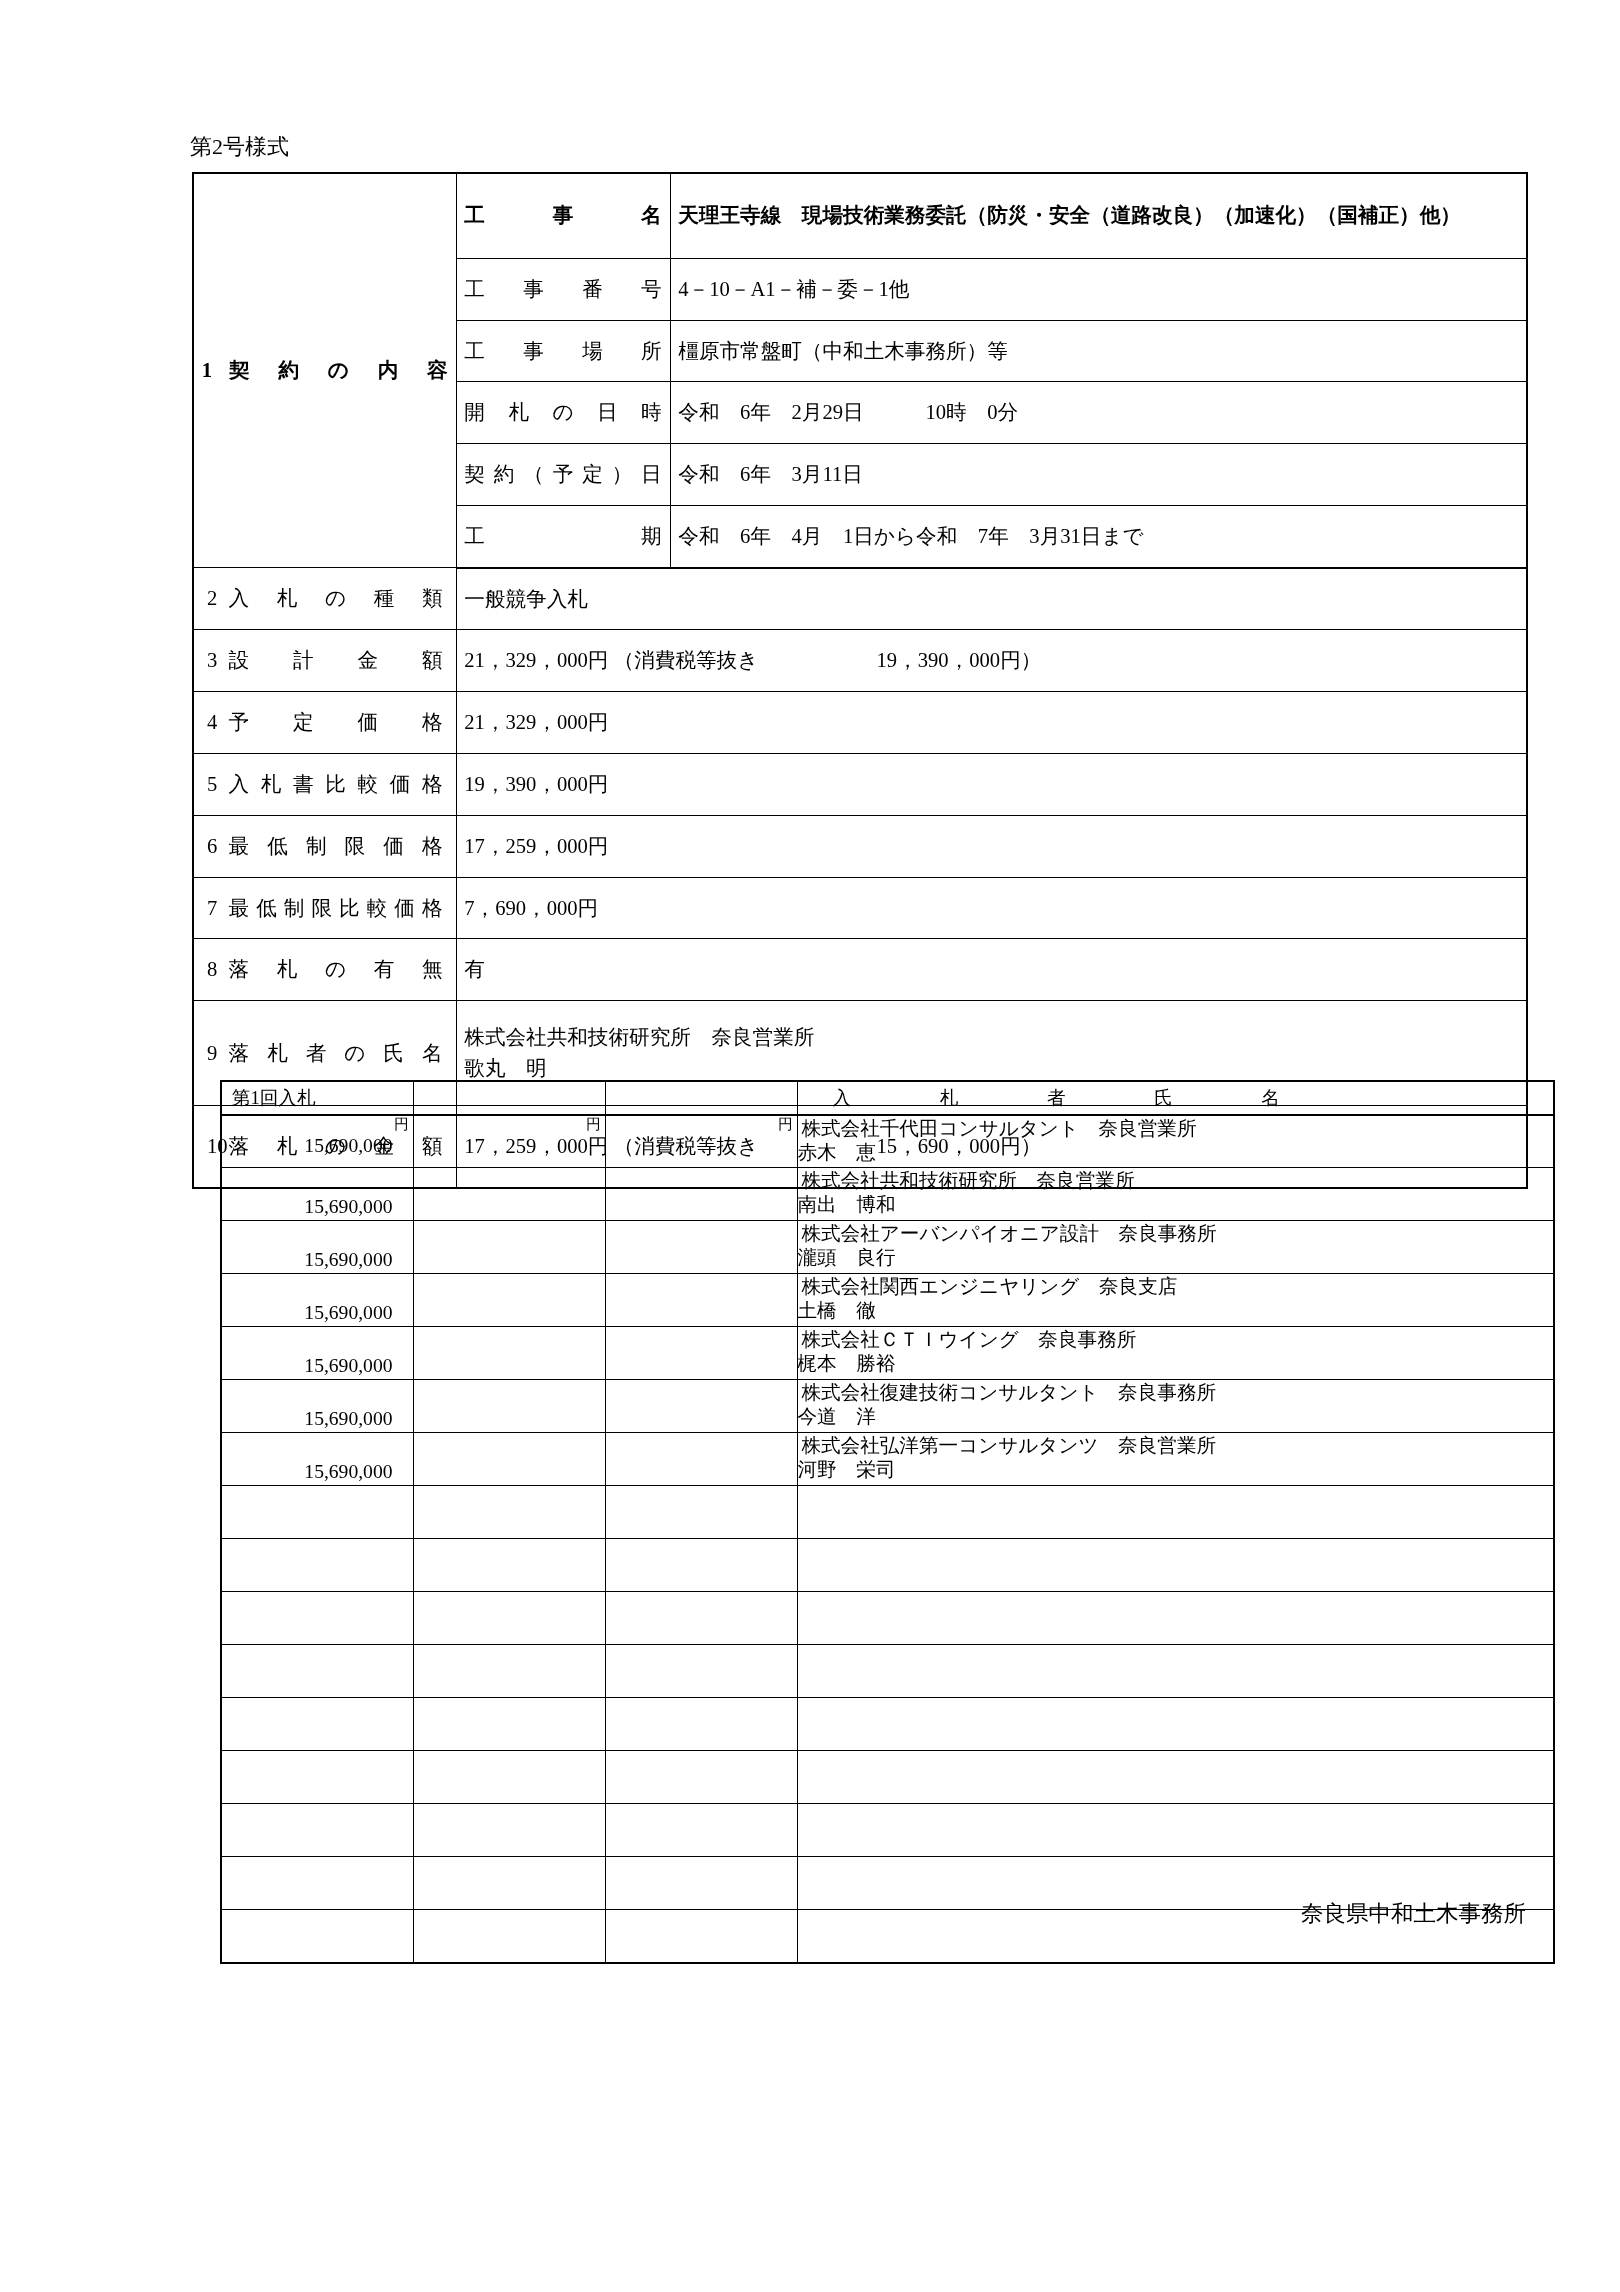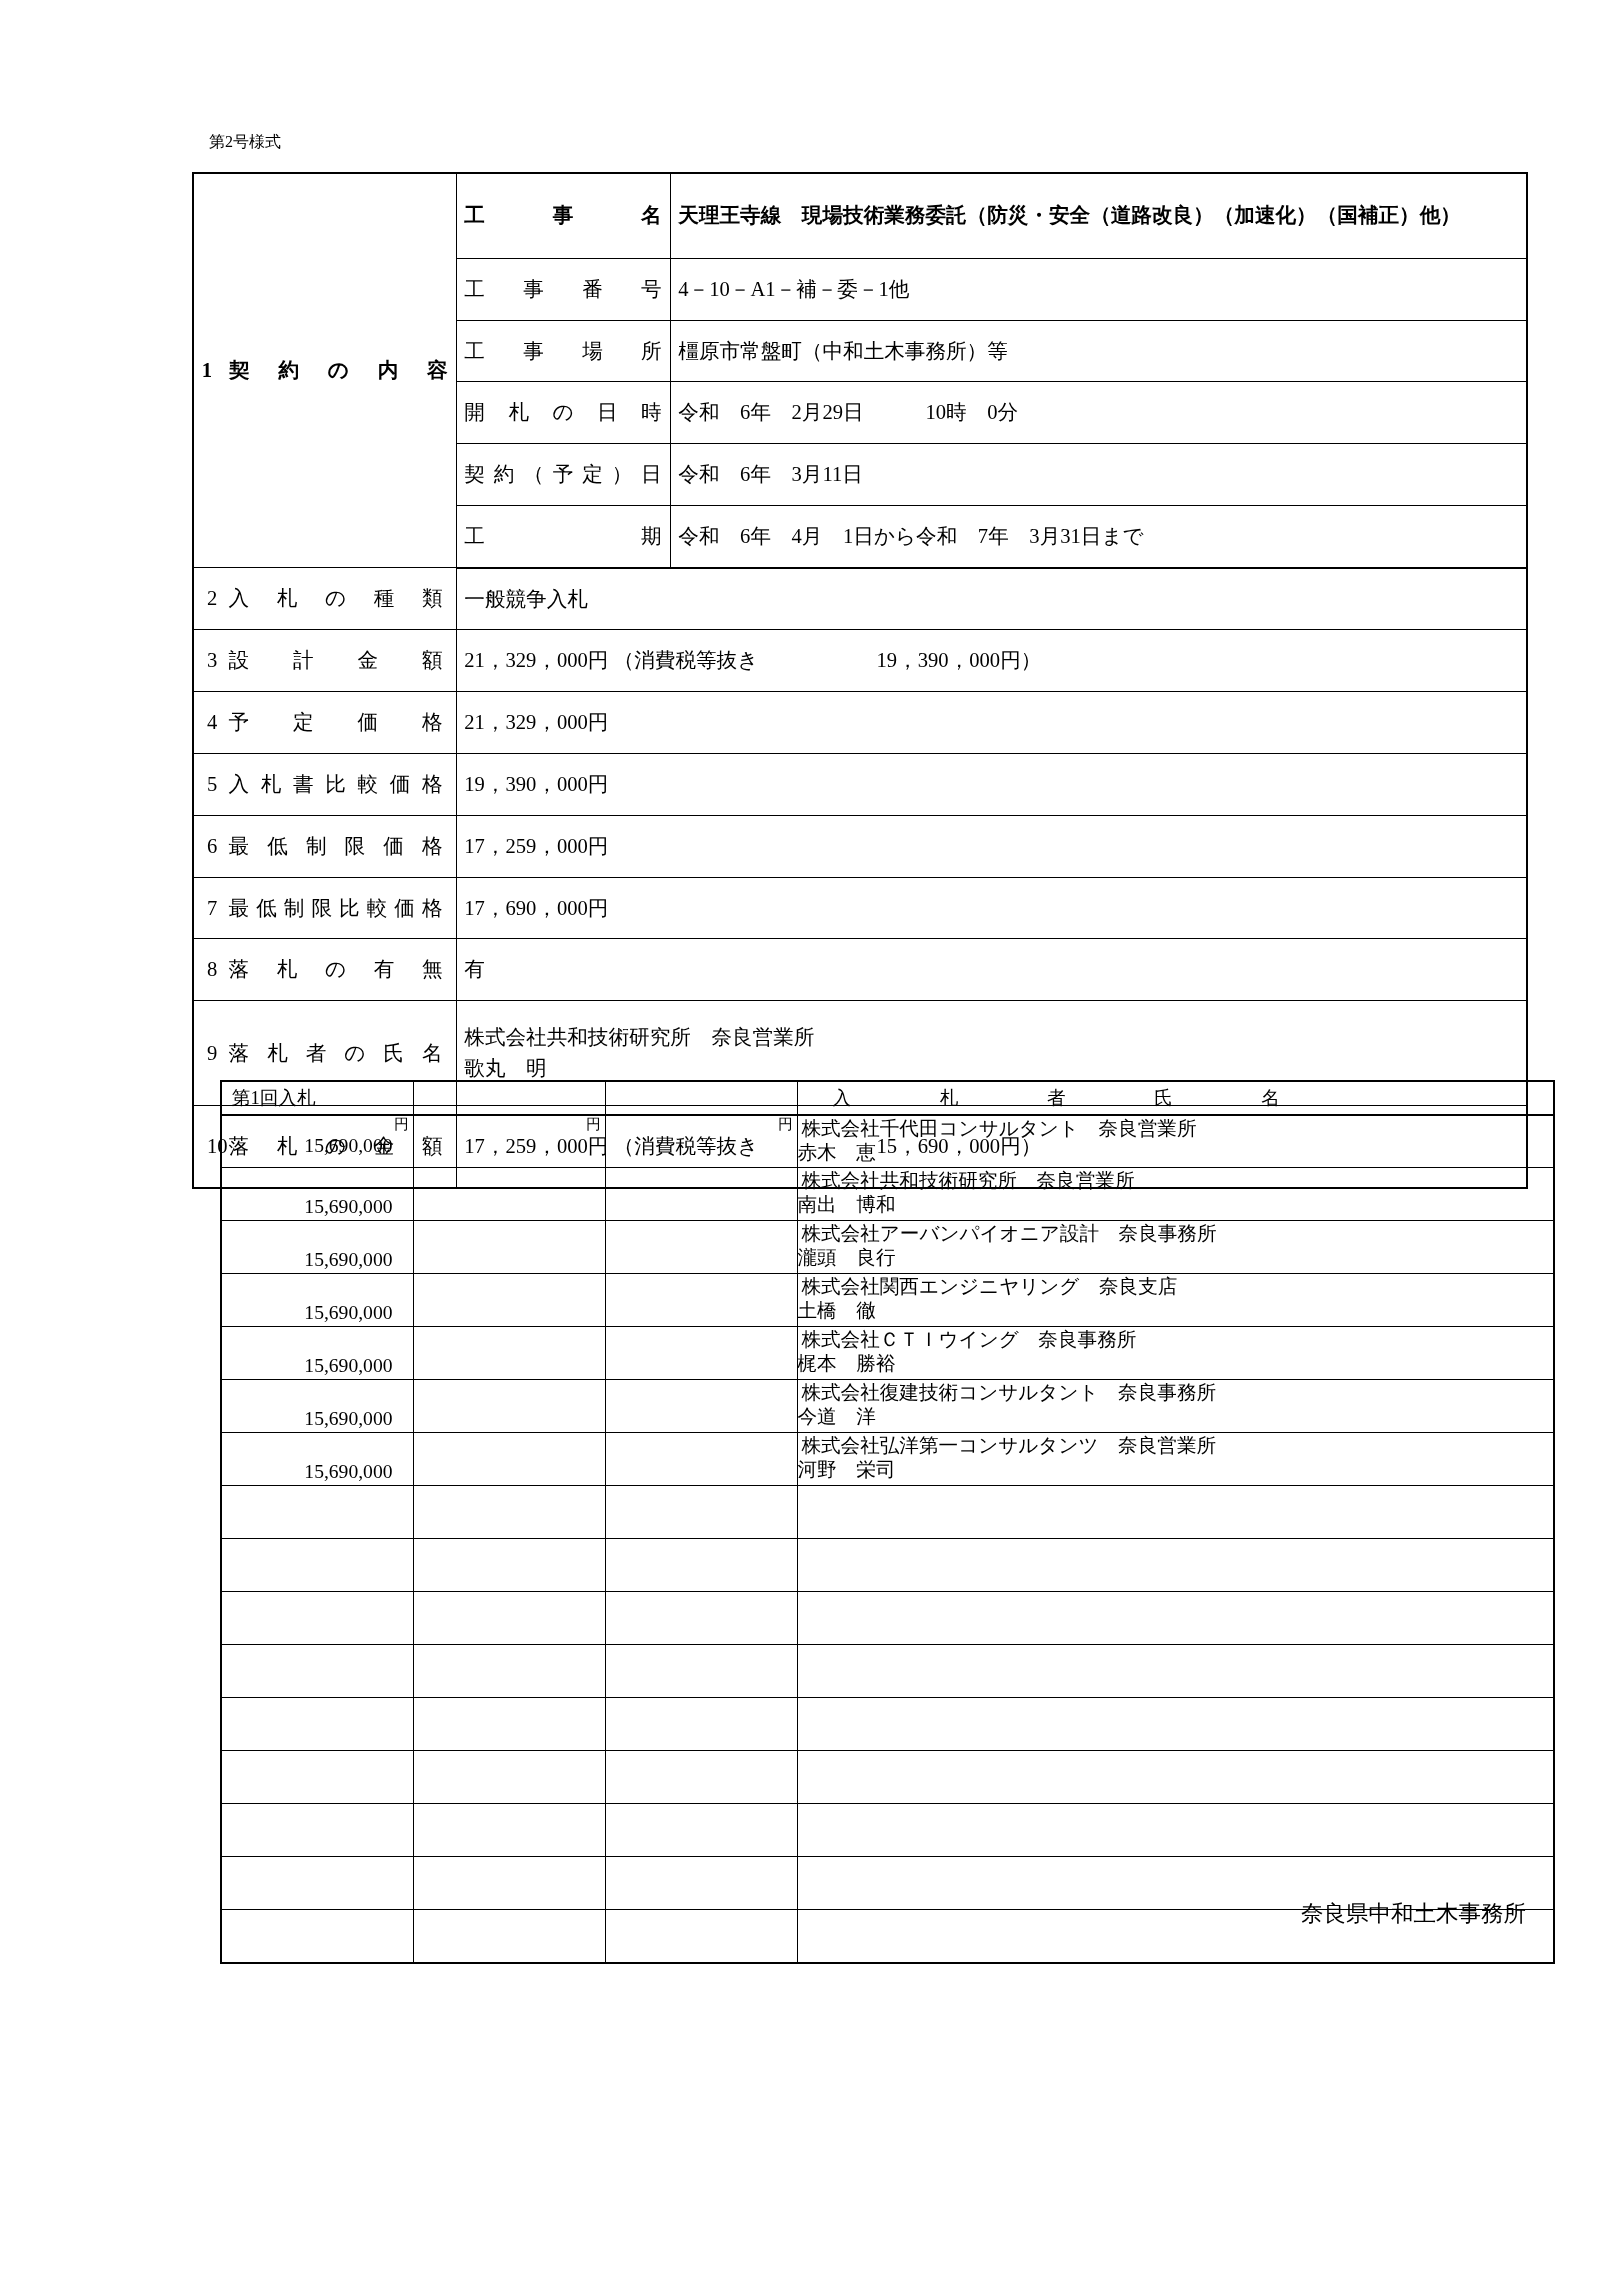--- a/index.html
+++ b/index.html
@@ -19,23 +19,23 @@
   .page {
     position: absolute;
     left: 0; top: 0;
     width: 1620px;
     height: 2293px;
   }
 
   
   .form-no {
     position: absolute;
-    left: 209px;
+    left: 190px;
     top: 132px;
-    font-size: 16px;
+    font-size: 22px;
     letter-spacing: 0px;
     white-space: nowrap;
   }
   .doc-title {
     position: absolute;
     left: 588px;
     top: 106px;
     width: 686px;
     font-size: 39px;
     letter-spacing: 41px;
@@ -259,21 +259,21 @@
       <tr>
         <td class="lbl outer-left cell-tall">
           <span class="lbl-num">6</span><span class="lbl-body" style="width:214px">最 低 制 限 価 格</span>
         </td>
         <td class="val-money outer-right cell-tall" colspan="2">17，259，000円</td>
       </tr>
       <tr>
         <td class="lbl outer-left cell-tall">
           <span class="lbl-num">7</span><span class="lbl-body" style="width:214px">最低制限比較価格</span>
         </td>
-        <td class="val-money outer-right cell-tall" colspan="2">17，690，000円</td>
+        <td class="val-money outer-right cell-tall" colspan="2">7，690，000円</td>
       </tr>
       <tr>
         <td class="lbl outer-left cell-tall">
           <span class="lbl-num">8</span><span class="lbl-body" style="width:214px">落 札 の 有 無</span>
         </td>
         <td class="val outer-right cell-tall" colspan="2">有</td>
       </tr>
 
       <tr>
         <td class="lbl outer-left" style="height:94px">

